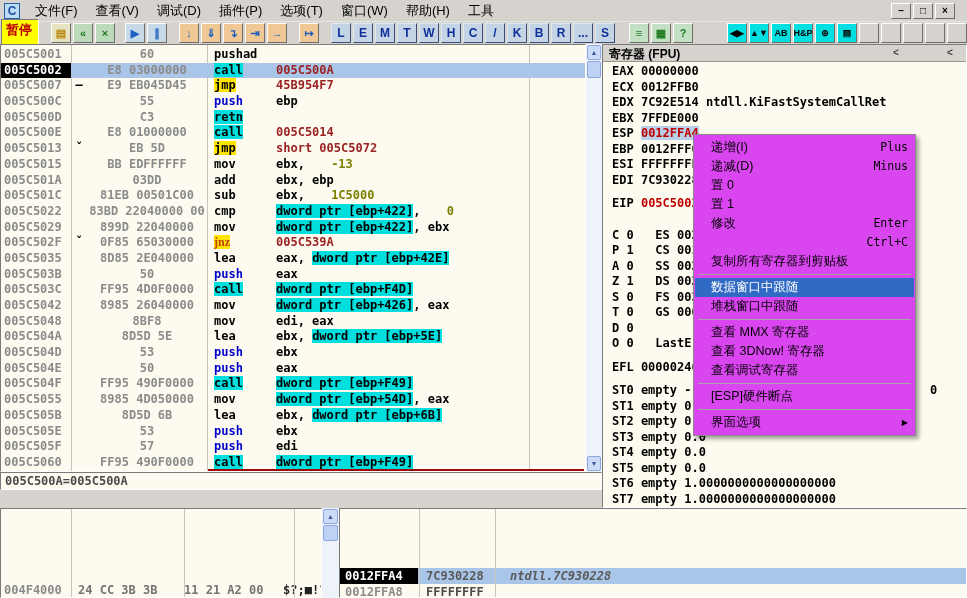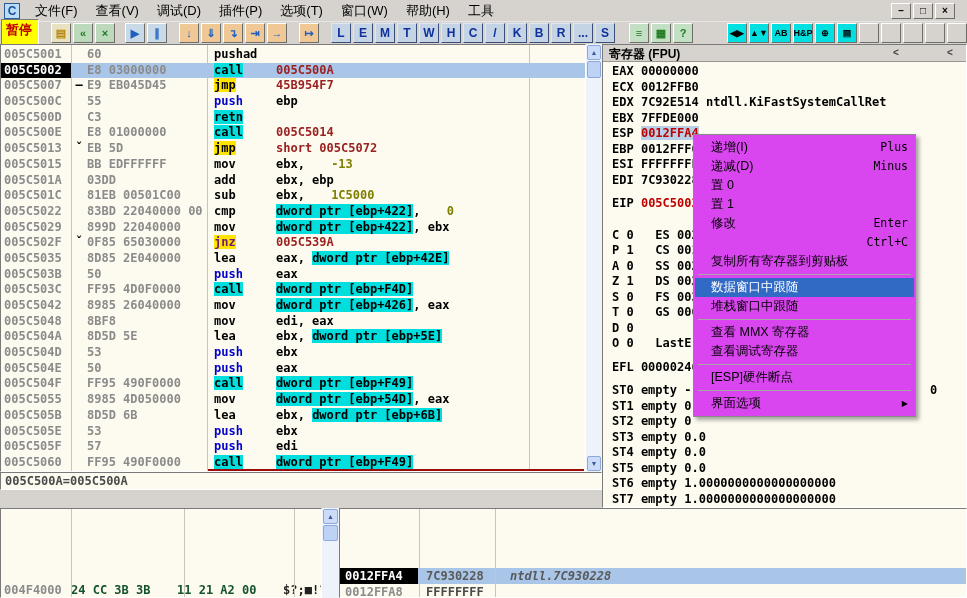--- a/index.html
+++ b/index.html
@@ -44,28 +44,28 @@
   
   #disasm-panel { position:absolute; left:0; top:44px; width:586px; height:428px;
     background:#FDFBEF; border:1px solid; border-color:#7A7A7A #FFF #FFF #7A7A7A; overflow:hidden; }
   .vdiv { position:absolute; top:0; bottom:0; width:1px; background:#C9C5BB; }
   #disasm-rows { position:absolute; left:0; top:2px; right:0; }
   .drow { display:flex; height:15.7px; line-height:15.7px; position:relative; }
   .drow.sel { background:#A9C5E8; }
   .daddr { width:70px; padding-left:3px; color:#8B8B8B; flex:0 0 auto; }
   .daddr.selad { background:#000; color:#FFF; }
   .dhint { width:16px; color:#000; text-align:center; flex:0 0 auto; }
-  .dbytes { width:120px; color:#8B8B8B; overflow:hidden; flex:0 0 auto; }
+  .dbytes { width:120px; color:#8B8B8B; overflow:hidden; flex:0 0 auto;text-align:center; }
   .dcode { flex:1; padding-left:7px; overflow:hidden; }
   .dmn  { display:inline-block; width:62px; color:#000; }
   .dmn .mntx { display:inline; }
   .hl-cyan { background:#00DEDE; }
   .hl-yellow { background:#FFE400; }
   .mn-blue { color:#0000CD; }
-  .mn-red  { color:#701a75; }
+  .mn-red  { color:#c2410c;font-family:Liberation Serif, serif; }
   .op-p { color:#000; }
   .op-a { color:#9B2222; }
   .op-n { color:#7F7F00;margin-left:19px; }
   .op-m { color:#000; background:#00DEDE; }
   #next-row-sliver { position:absolute; left:207px; right:1px; bottom:0; height:2px; background:#9E0A0A; }
 
   
   .sbar { position:absolute; background:#EEF3FB; }
   .sb-btn { position:absolute; left:1px; right:1px; height:15px; background:#CCDCF8;
     border:1px solid #8EA7DC; border-radius:2px; color:#3C5A9C; font-size:7px;
@@ -109,21 +109,21 @@
   .cm-short { margin-left:auto; padding-left:10px; font-family:"DejaVu Sans Mono", monospace; font-size:11.5px; }
   .cm-arrow { margin-left:auto; font-size:8px; line-height:19px; }
   .cm-sep { height:7px; position:relative; }
   .cm-sep::after { content:""; position:absolute; left:3px; right:3px; top:3px; height:1px; background:#A6A6A6; }
 
   
   #dump-panel { position:absolute; left:0; top:508px; width:322px; height:90px;
     background:#FDFBEF; border:1px solid; border-color:#7A7A7A #FFF #FFF #7A7A7A; overflow:hidden; }
   .hrow { display:flex; height:16px; line-height:16px; }
   .haddr { width:70px; padding-left:3px; color:#8B8B8B; flex:0 0 auto; }
-  .hhex { width:106px; color:#14532d; flex:0 0 auto; }
+  .hhex { width:106px; padding-left:7px; color:#737373; flex:0 0 auto; }
   .hascii { flex:1; color:#222; overflow:hidden; }
   #dump-rows, #stack-rows { padding-top:3px; }
 
   #stack-panel { position:absolute; left:339px; top:508px; width:628px; height:90px;
     background:#FDFBEF; border:1px solid; border-color:#7A7A7A #FFF #FFF #7A7A7A; overflow:hidden; }
   .srow { display:flex; height:16px; line-height:16px; }
   .srow.sel .sval, .srow.sel .scomm { background:#A9C5E8; color:#5A5A5A; }
   .saddr { width:78px; padding-left:5px; color:#8B8B8B; flex:0 0 auto; }
   .saddr.selad { background:#000; color:#FFF; }
   .sval { width:80px; padding-left:8px; color:#4A4A4A; flex:0 0 auto; }
@@ -268,20 +268,23 @@
       <span class="cm-label">数据窗口中跟随</span>
     </div>
     <div class="cm-item">
       <span class="cm-label">堆栈窗口中跟随</span>
     </div>
     <div class="cm-sep"></div>
     <div class="cm-item">
       <span class="cm-label">查看 MMX 寄存器</span>
     </div>
     <div class="cm-item">
+      <span class="cm-label">查看 3DNow! 寄存器</span>
+    </div>
+    <div class="cm-item">
       <span class="cm-label">查看调试寄存器</span>
     </div>
     <div class="cm-sep"></div>
     <div class="cm-item">
       <span class="cm-label">[ESP]硬件断点</span>
     </div>
     <div class="cm-sep"></div>
     <div class="cm-item">
       <span class="cm-label">界面选项</span>
       <span class="cm-arrow">▶</span>

